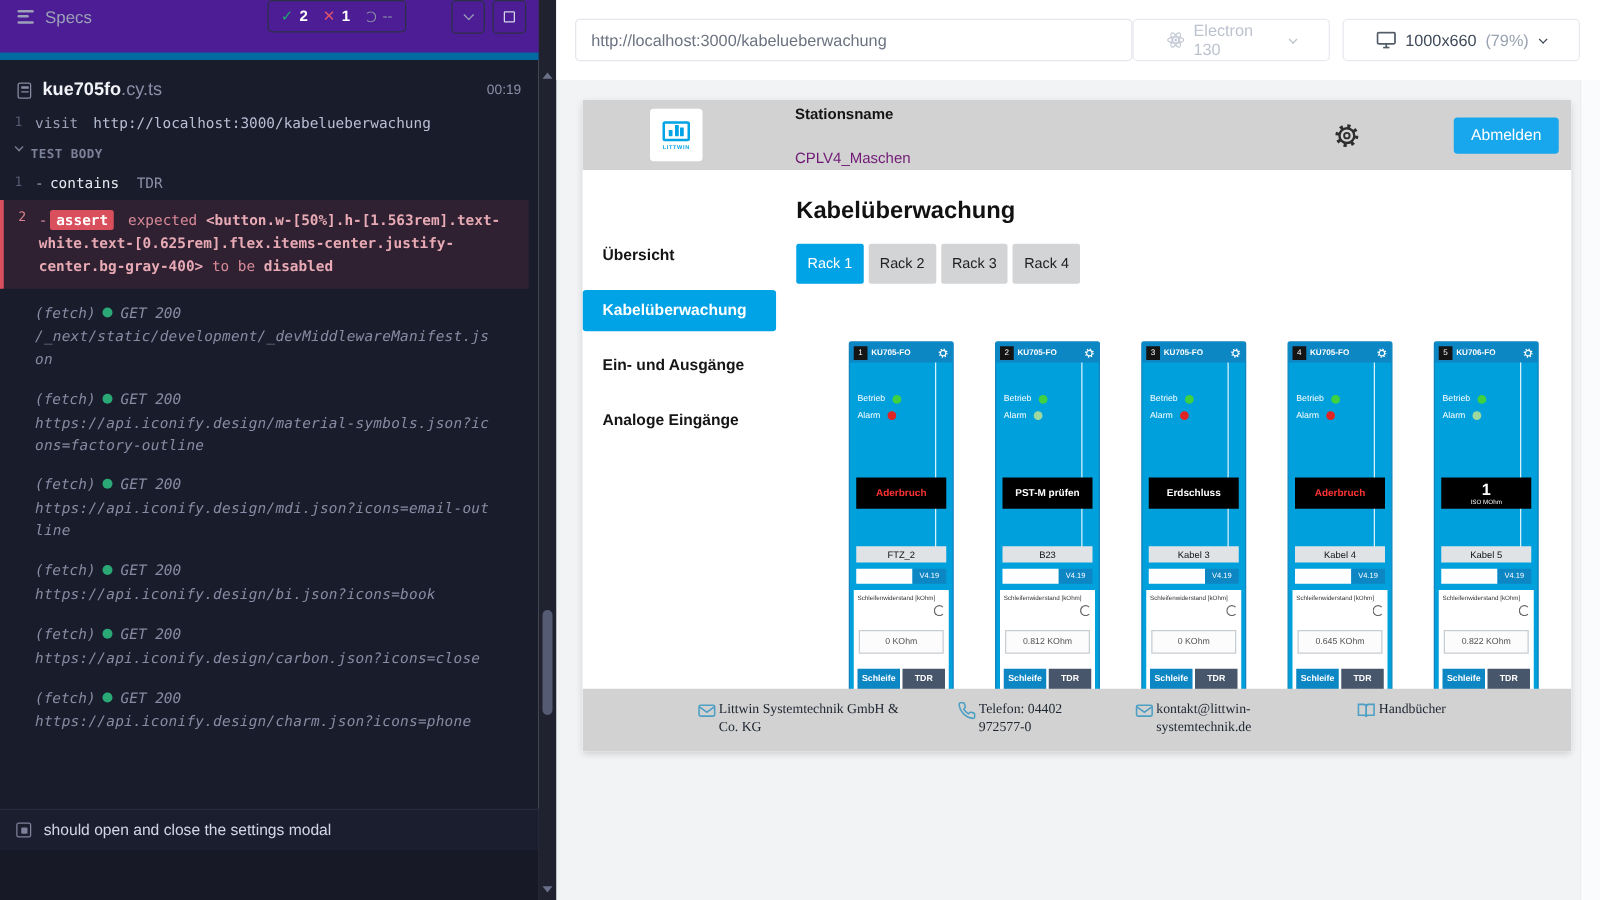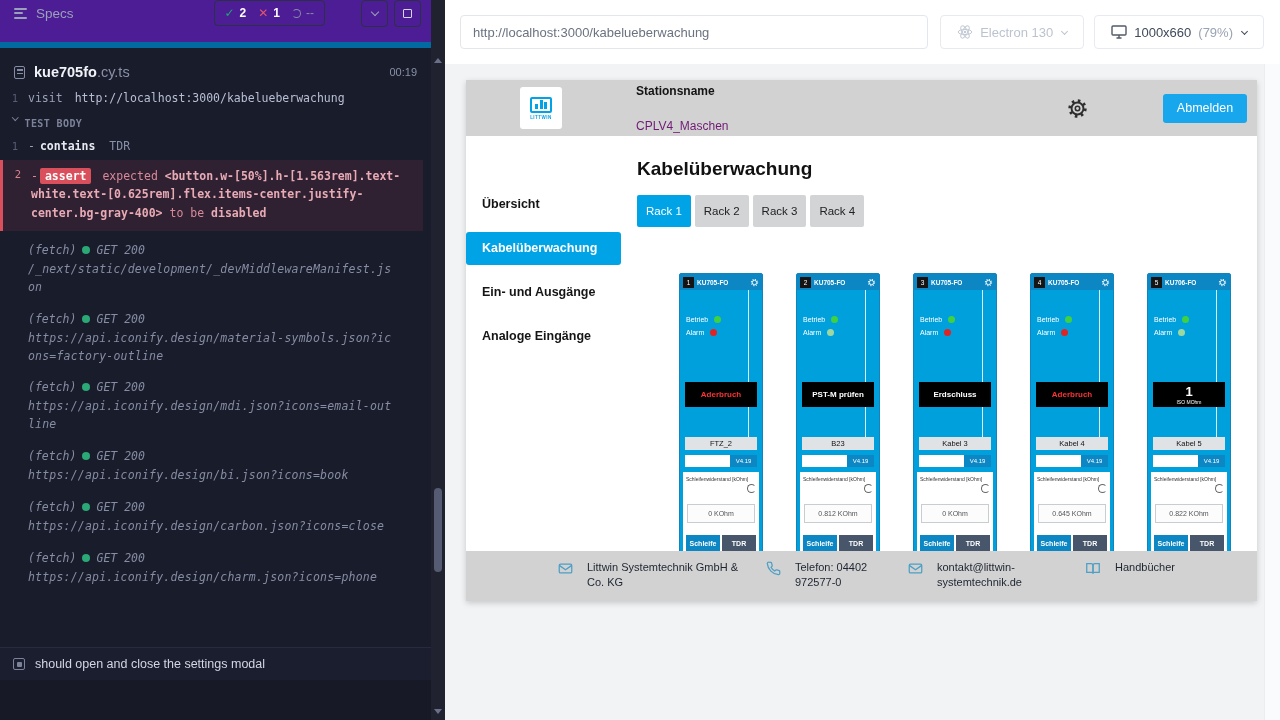--- a/index.html
+++ b/index.html
@@ -36,21 +36,21 @@
   .spec-time { margin-left:auto; font-size:11px; color:#8a90a8; }
 
   .log { font-family:"DejaVu Sans Mono",monospace; font-size:11.5px; padding-right:8px; }
   .row-line { display:flex; padding:3px 0; cursor:pointer; }
   .gutter { flex:none; width:18px; text-align:right; margin-right:10px; color:#565c74; font-size:10.5px; padding-top:1px; }
   .cmd-visit .cmd { color:#9aa0b6; margin-right:12px; }
   .cmd-visit .arg { color:#b9bfd4; word-break:break-all; }
   .section-row { display:flex; gap:7px; padding:10px 0 7px 13px; color:#7c8299; font-size:10px; font-weight:bold; letter-spacing:.4px; cursor:pointer; }
   .section-row .chevi { width:4.5px; height:4.5px; border-color:#7c8299; }
   .cmd-contains .dash { color:#9aa0b6; margin-right:5px; }
-  .cmd-contains .cmd-b { color:#e8eaf2; font-weight:bold; margin-right:14px; }
+  .cmd-contains .cmd-b { color:#e8eaf2; font-weight:normal; margin-right:14px; }
   .cmd-contains .arg { color:#8a90a8; }
   .assert-block { background:#2f2132; border-left:3px solid #d94f5c; margin:4px 0 12px 0; padding:7px 10px 9px 0; display:flex; cursor:pointer; }
   .assert-block .gutter { color:#d9818d; }
   .assert-text { flex:1; color:#d98a98; line-height:1.6; word-break:break-word; }
   .assert-text .dash { margin-right:2px; }
   .badge { background:#d94f5c; color:#fff; font-weight:bold; padding:1px 5px; border-radius:2px; margin-right:4px; }
   .assert-text b { color:#e8aab4; }
   .fetch-entry { margin:0 0 15px 28px; font-style:italic; color:#868ca3; cursor:pointer; }
   .fetch-head { display:flex; align-items:center; gap:6px; }
   .dot-green { width:8px; height:8px; border-radius:50%; background:#2aa876; flex:none; }
@@ -63,21 +63,21 @@
 
   .cy-scrollbar { position:absolute; left:431px; top:0; width:14px; height:720px; background:#20232f; }
   .sb-up { position:absolute; left:3px; top:58px; width:0; height:0; border-left:4px solid transparent; border-right:4px solid transparent; border-bottom:5px solid #6a7089; }
   .sb-down { position:absolute; left:3px; bottom:6px; width:0; height:0; border-left:4px solid transparent; border-right:4px solid transparent; border-top:5px solid #6a7089; }
   .sb-thumb { position:absolute; left:3px; width:8px; top:488px; height:84px; background:#555b72; border-radius:4px; }
 
   
   .right { position:absolute; left:445px; top:0; width:835px; height:720px; }
   .toolbar { height:64px; background:#fff; display:flex; align-items:center; padding:0 16px 0 15px; }
   .url-box { width:468px; height:34px; border:1px solid #e3e6eb; border-radius:4px; display:flex; align-items:center; padding:0 12px; font-size:13px; color:#6b7280; background:#fff; }
-  .select { height:34px; border:1px solid #e7eaef; border-radius:4px; display:flex; align-items:center; gap:7px; padding:0 16px; font-size:13px; cursor:pointer; background:#fff; }
+  .select { height:34px; border:1px solid #e7eaef; border-radius:4px; display:flex; align-items:center; gap:7px; padding:0 26px; font-size:13px; cursor:pointer; background:#fff; }
   .browser-sel { margin-left:auto; color:#bcc3cf; }
   .vp-sel { margin-left:10px; color:#3f4a5a; }
   .vp-zoom { color:#9aa3b2; }
   .sel-chev { width:5px; height:5px; border-right:1.5px solid currentColor; border-bottom:1.5px solid currentColor; transform:rotate(45deg); margin:-2px 0 0 2px; }
   .page-scrollbar { position:absolute; right:0; top:64px; width:16px; bottom:0; background:#fafbfc; border-left:1px solid #ededf0; }
 
   
   .aut { position:absolute; left:21px; top:80px; width:791px; height:521px; background:#fff; box-shadow:0 2px 6px rgba(0,0,0,.18); overflow:hidden; }
   .app-header { height:56px; background:#d2d2d2; display:flex; align-items:center; padding:0 10px 0 54px; }
   .logo { width:42px; height:42px; background:#fff; border-radius:3px; display:flex; flex-direction:column; align-items:center; justify-content:center; gap:2px; flex:none; }
@@ -123,21 +123,21 @@
   .meas { position:absolute; top:198px; left:3px; right:3px; bottom:3px; background:#fff; color:#333; }
   .meas-label { font-size:5px; color:#333; padding:4px 10px 0 3px; white-space:nowrap; overflow:hidden; }
   .refresh-ic { position:absolute; top:12px; right:3px; width:9px; height:9px; border:1.3px solid #666; border-right-color:transparent; border-radius:50%; cursor:pointer; }
   .value-box { position:absolute; top:32px; left:4px; right:4px; height:19px; border:1px solid #c8cdd2; background:#fcfcfc; font-size:7px; color:#555; display:flex; align-items:center; justify-content:center; }
   .btn-row { position:absolute; left:3px; right:3px; bottom:17px; height:17px; display:flex; gap:2px; }
   .b-loop, .b-tdr { flex:1; border:none; color:#fff; font-size:7px; font-weight:bold; font-family:inherit; cursor:pointer; }
   .b-loop { background:#0d86c4; }
   .b-tdr { background:#47566b; }
 
   .app-footer { position:absolute; left:0; right:0; bottom:0; height:50px; background:#d2d2d2; display:flex; align-items:flex-start; padding:9px 10px 0 92px; z-index:5; }
-  .f-item { display:flex; gap:14px; font-size:11px; color:#1d2530; line-height:1.35; }
+  .f-item { display:flex; gap:2px; font-size:11px; color:#1d2530; line-height:1.35;font-family:Liberation Serif, serif; }
   .f-item svg { flex:none; margin-top:1px; }
   .f1 { width:208px; } .f1 .f-text { width:152px; }
   .f2 { width:142px; } .f2 .f-text { width:100px; }
   .f3 { width:177px; } .f3 .f-text { width:118px; }
 </style>
 </head>
 <body>
 
 <div class="screen">
 

